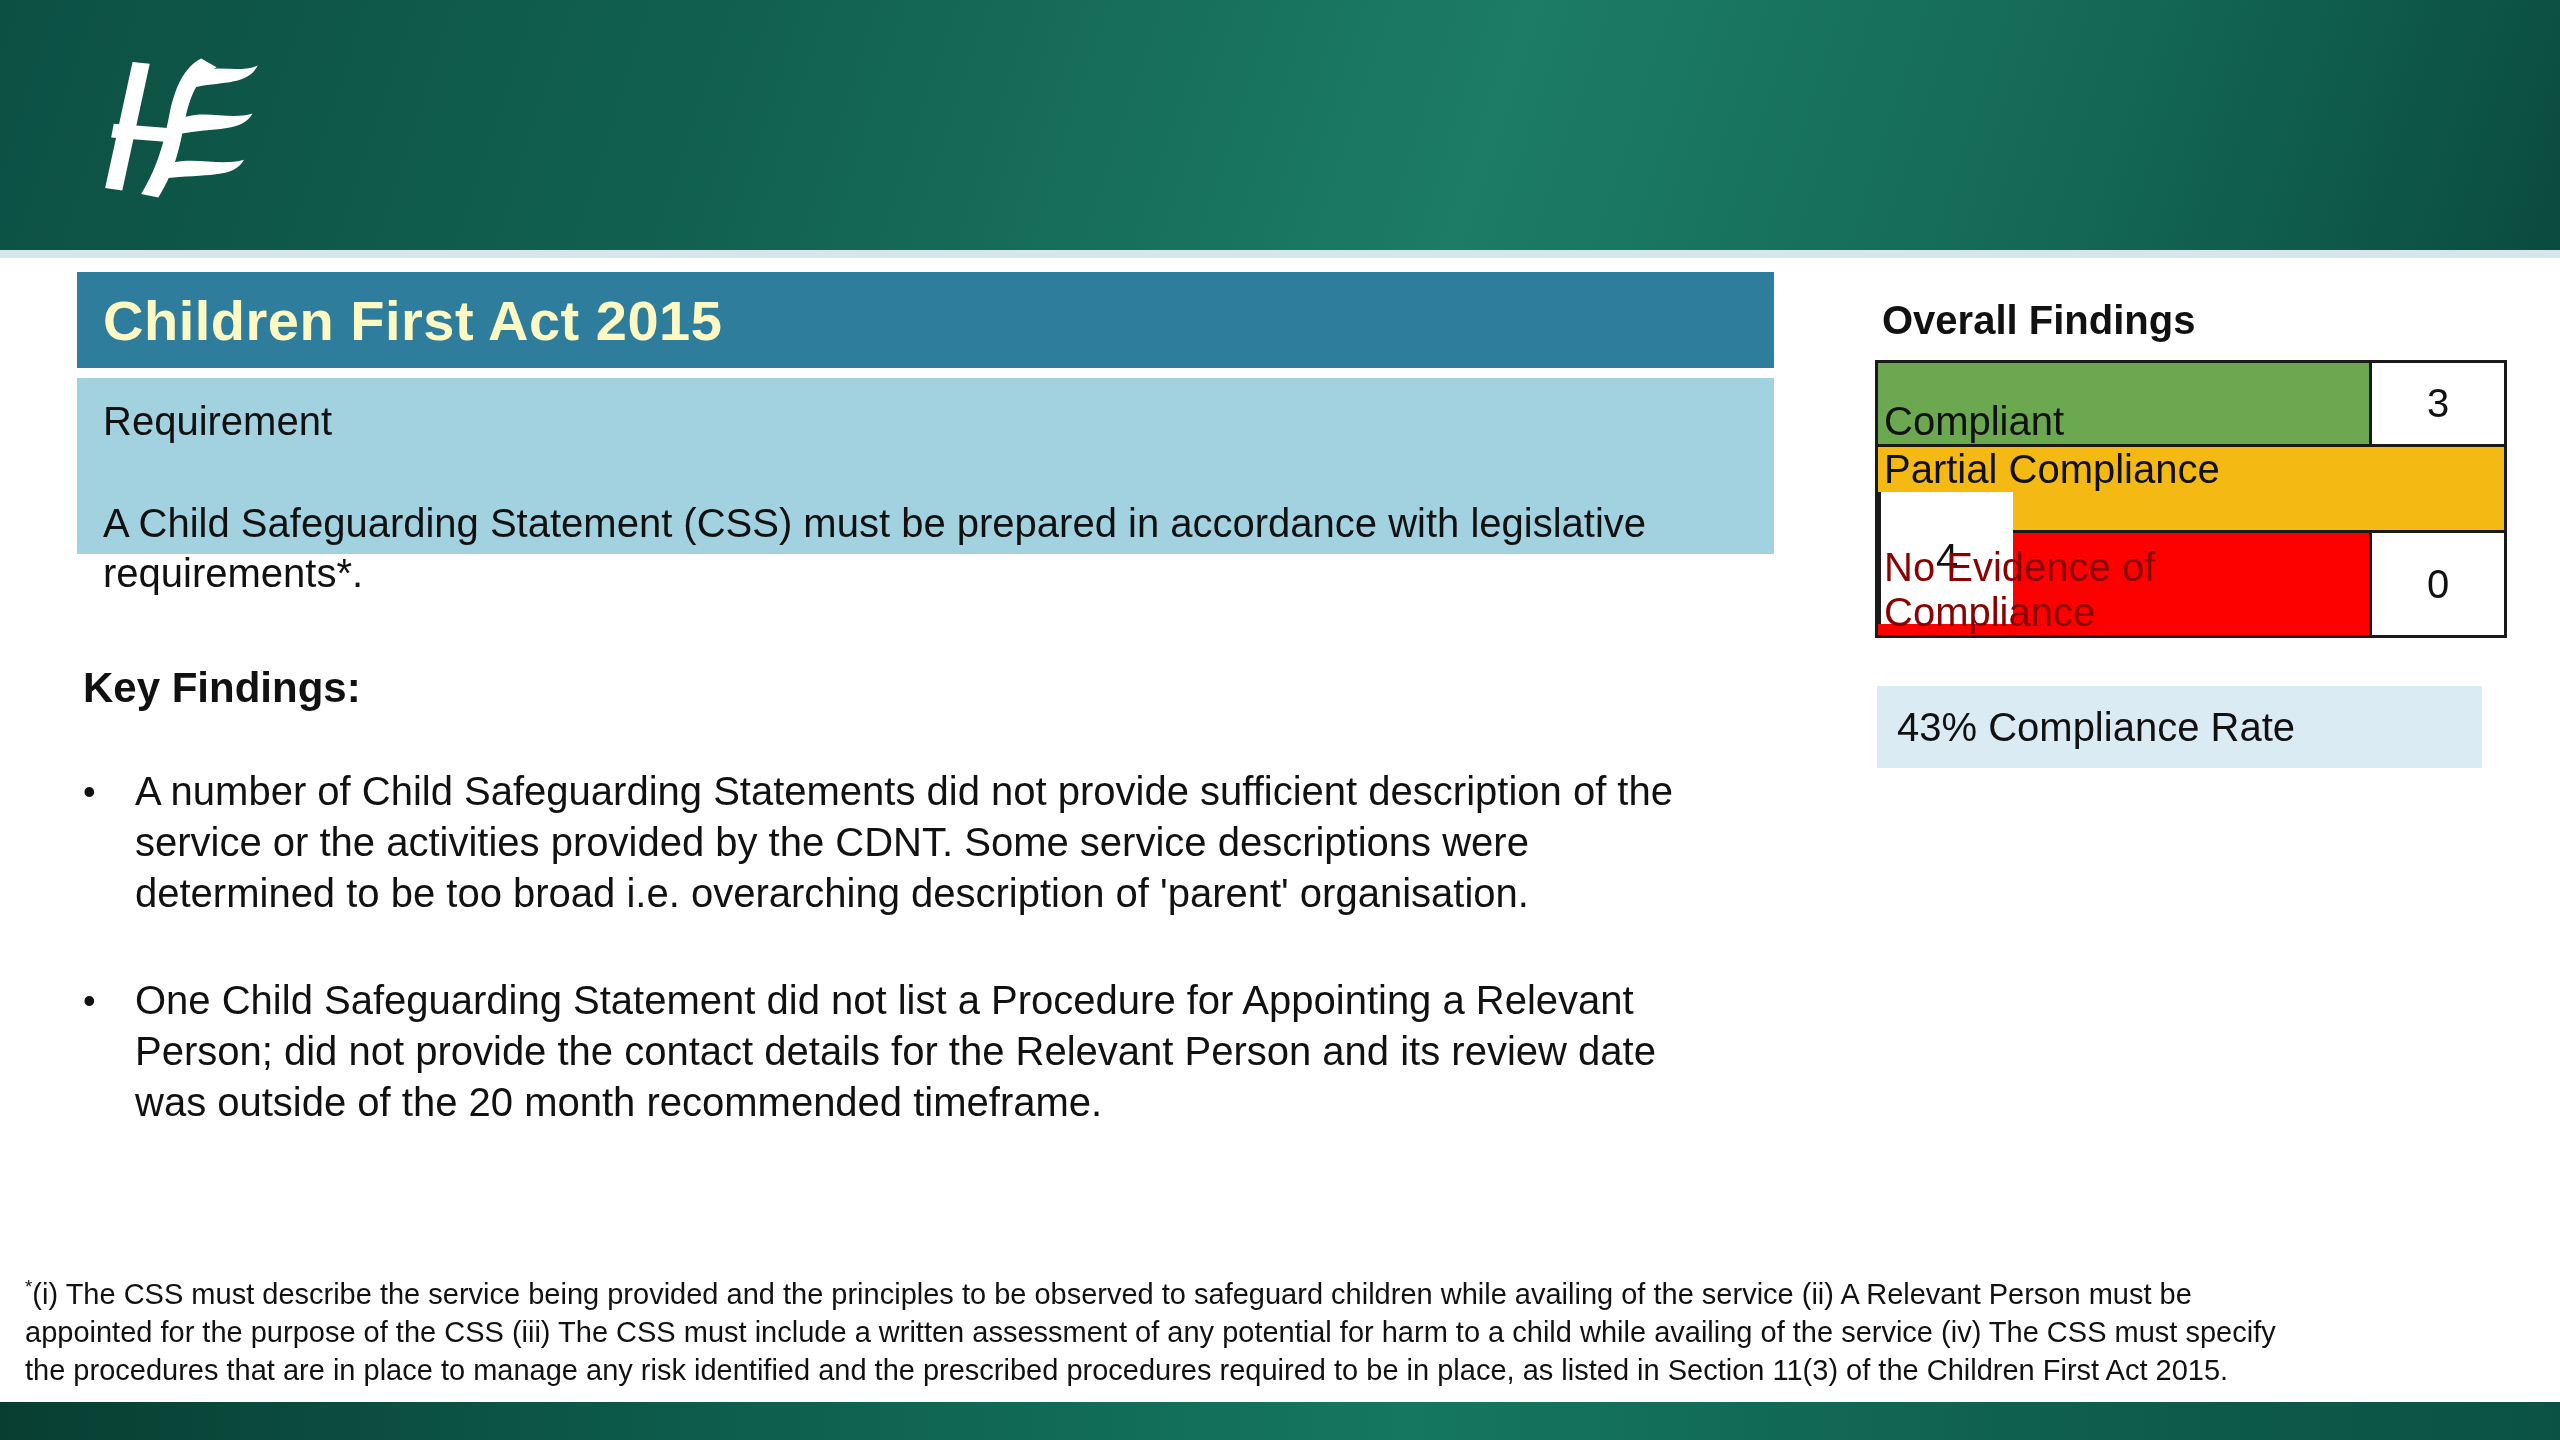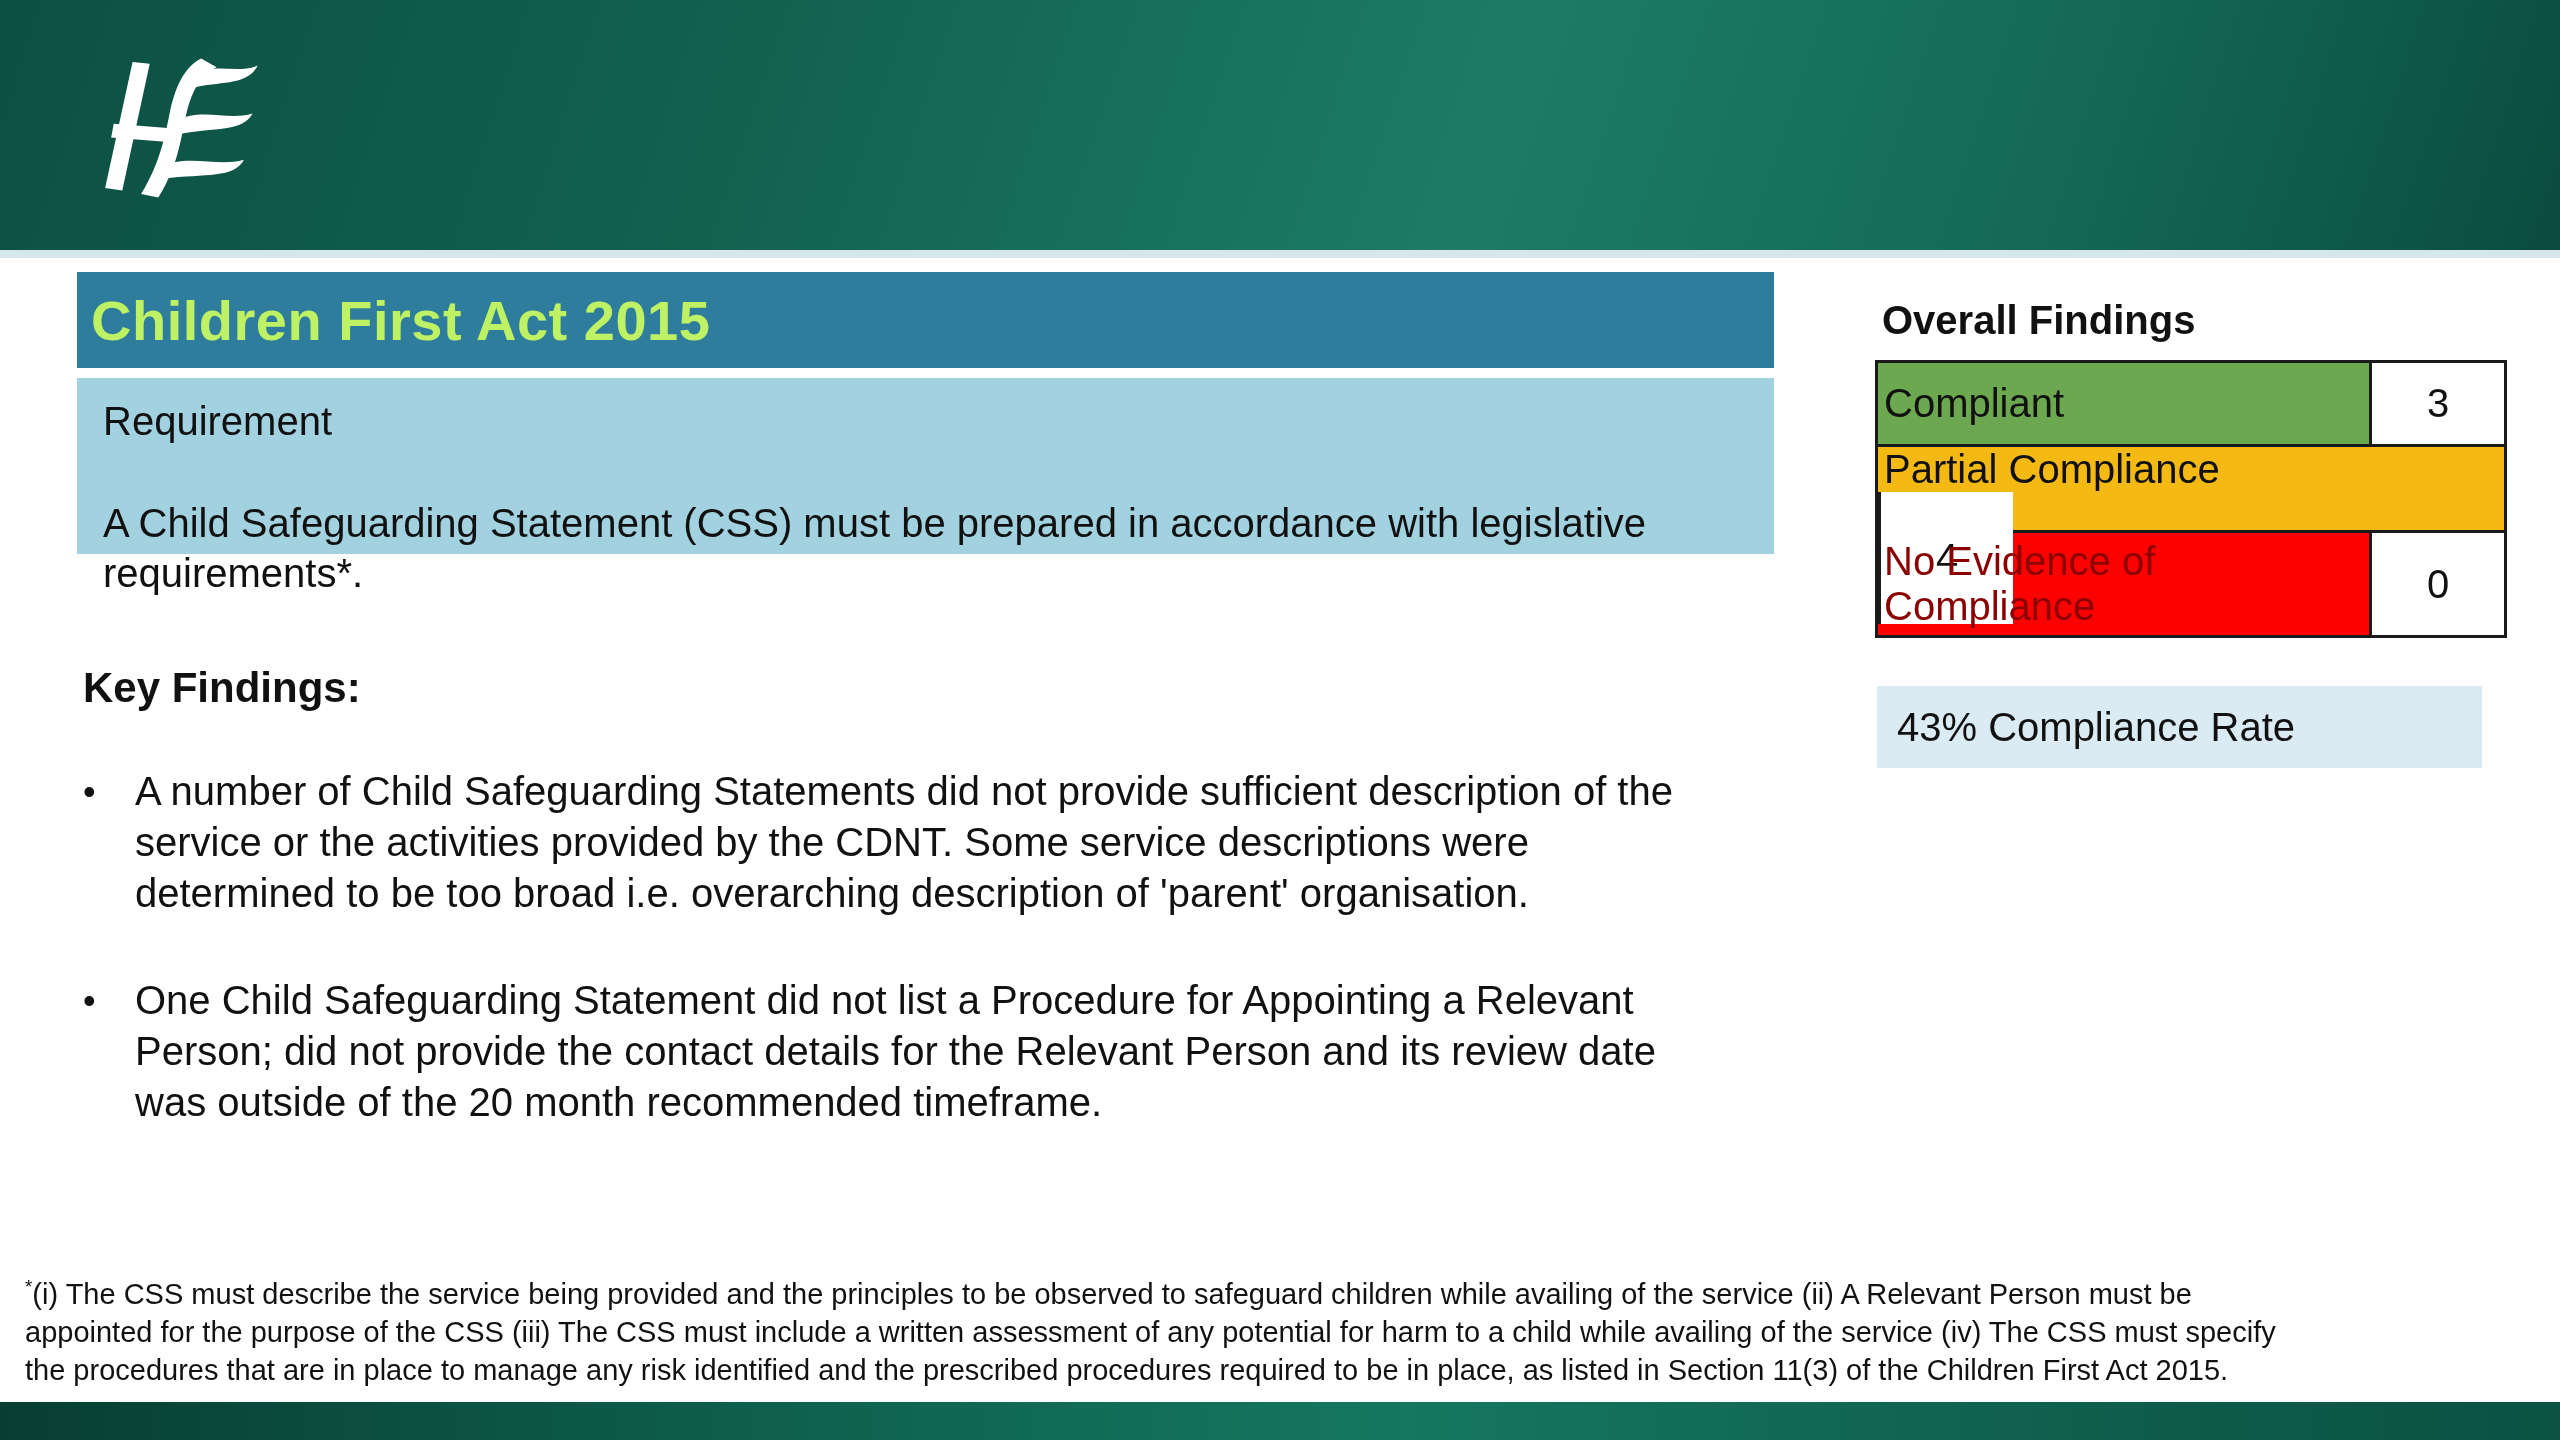--- a/index.html
+++ b/index.html
@@ -27,21 +27,21 @@
     white-space:nowrap;
   }
   .main-title{font-size:76px;font-weight:700;color:#ffffff;letter-spacing:1px;}
   .title-sep{font-size:72px;font-weight:400;color:#ffffff;margin:0 30px 6px 34px;}
   .sub-title{font-size:64px;font-weight:400;color:#ffffff;}
   
   .banner{
     position:absolute;left:77px;top:272px;width:1697px;height:96px;
     background:#2e7d9c;display:flex;align-items:center;
   }
-  .banner-text{color:#bef264;font-size:56px;font-weight:700;padding-left:14px;letter-spacing:0.5px;}
+  .banner-text{color:#fef9c3;font-size:56px;font-weight:700;padding-left:26px;letter-spacing:0.5px;}
   .req-box{
     position:absolute;left:77px;top:378px;width:1697px;height:176px;
     background:#a2d1e0;box-sizing:border-box;padding:18px 26px;
     font-size:40px;line-height:50px;color:#111111;
   }
   .req-label{margin-bottom:52px;}
   .req-text{max-width:1640px;}
   .kf-heading{
     position:absolute;left:83px;top:664px;
     font-size:42px;font-weight:700;color:#111111;
@@ -58,21 +58,21 @@
   }
   .findings-table{
     position:absolute;left:1875px;top:360px;width:632px;
     border:3px solid #1a1a1a;box-sizing:border-box;background:#ffffff;
   }
   .ft-row{display:flex;}
   .ft-row.r1{height:81px;border-bottom:3px solid #1a1a1a;}
   .ft-row.r2{height:83px;border-bottom:3px solid #1a1a1a;flex-direction:column;}
   .ft-row.r3{height:102px;}
   .ft-label{
-    flex:1;display:flex;align-items:center;
+    flex:1;display:flex;align-items:flex-end;
     padding-left:6px;font-size:40px;color:#111111;
   }
   .bg-compliant{background:#6ca84f;}
   .bg-partial{background:#f5b914;}
   .bg-none{background:#fd0000;}
   .bg-none .ft-label-text{color:#8b0000;}
   .ft-value{
     width:132px;flex:0 0 132px;border-left:3px solid #1a1a1a;background:#ffffff;
     display:flex;align-items:center;justify-content:center;
     font-size:40px;color:#111111;

